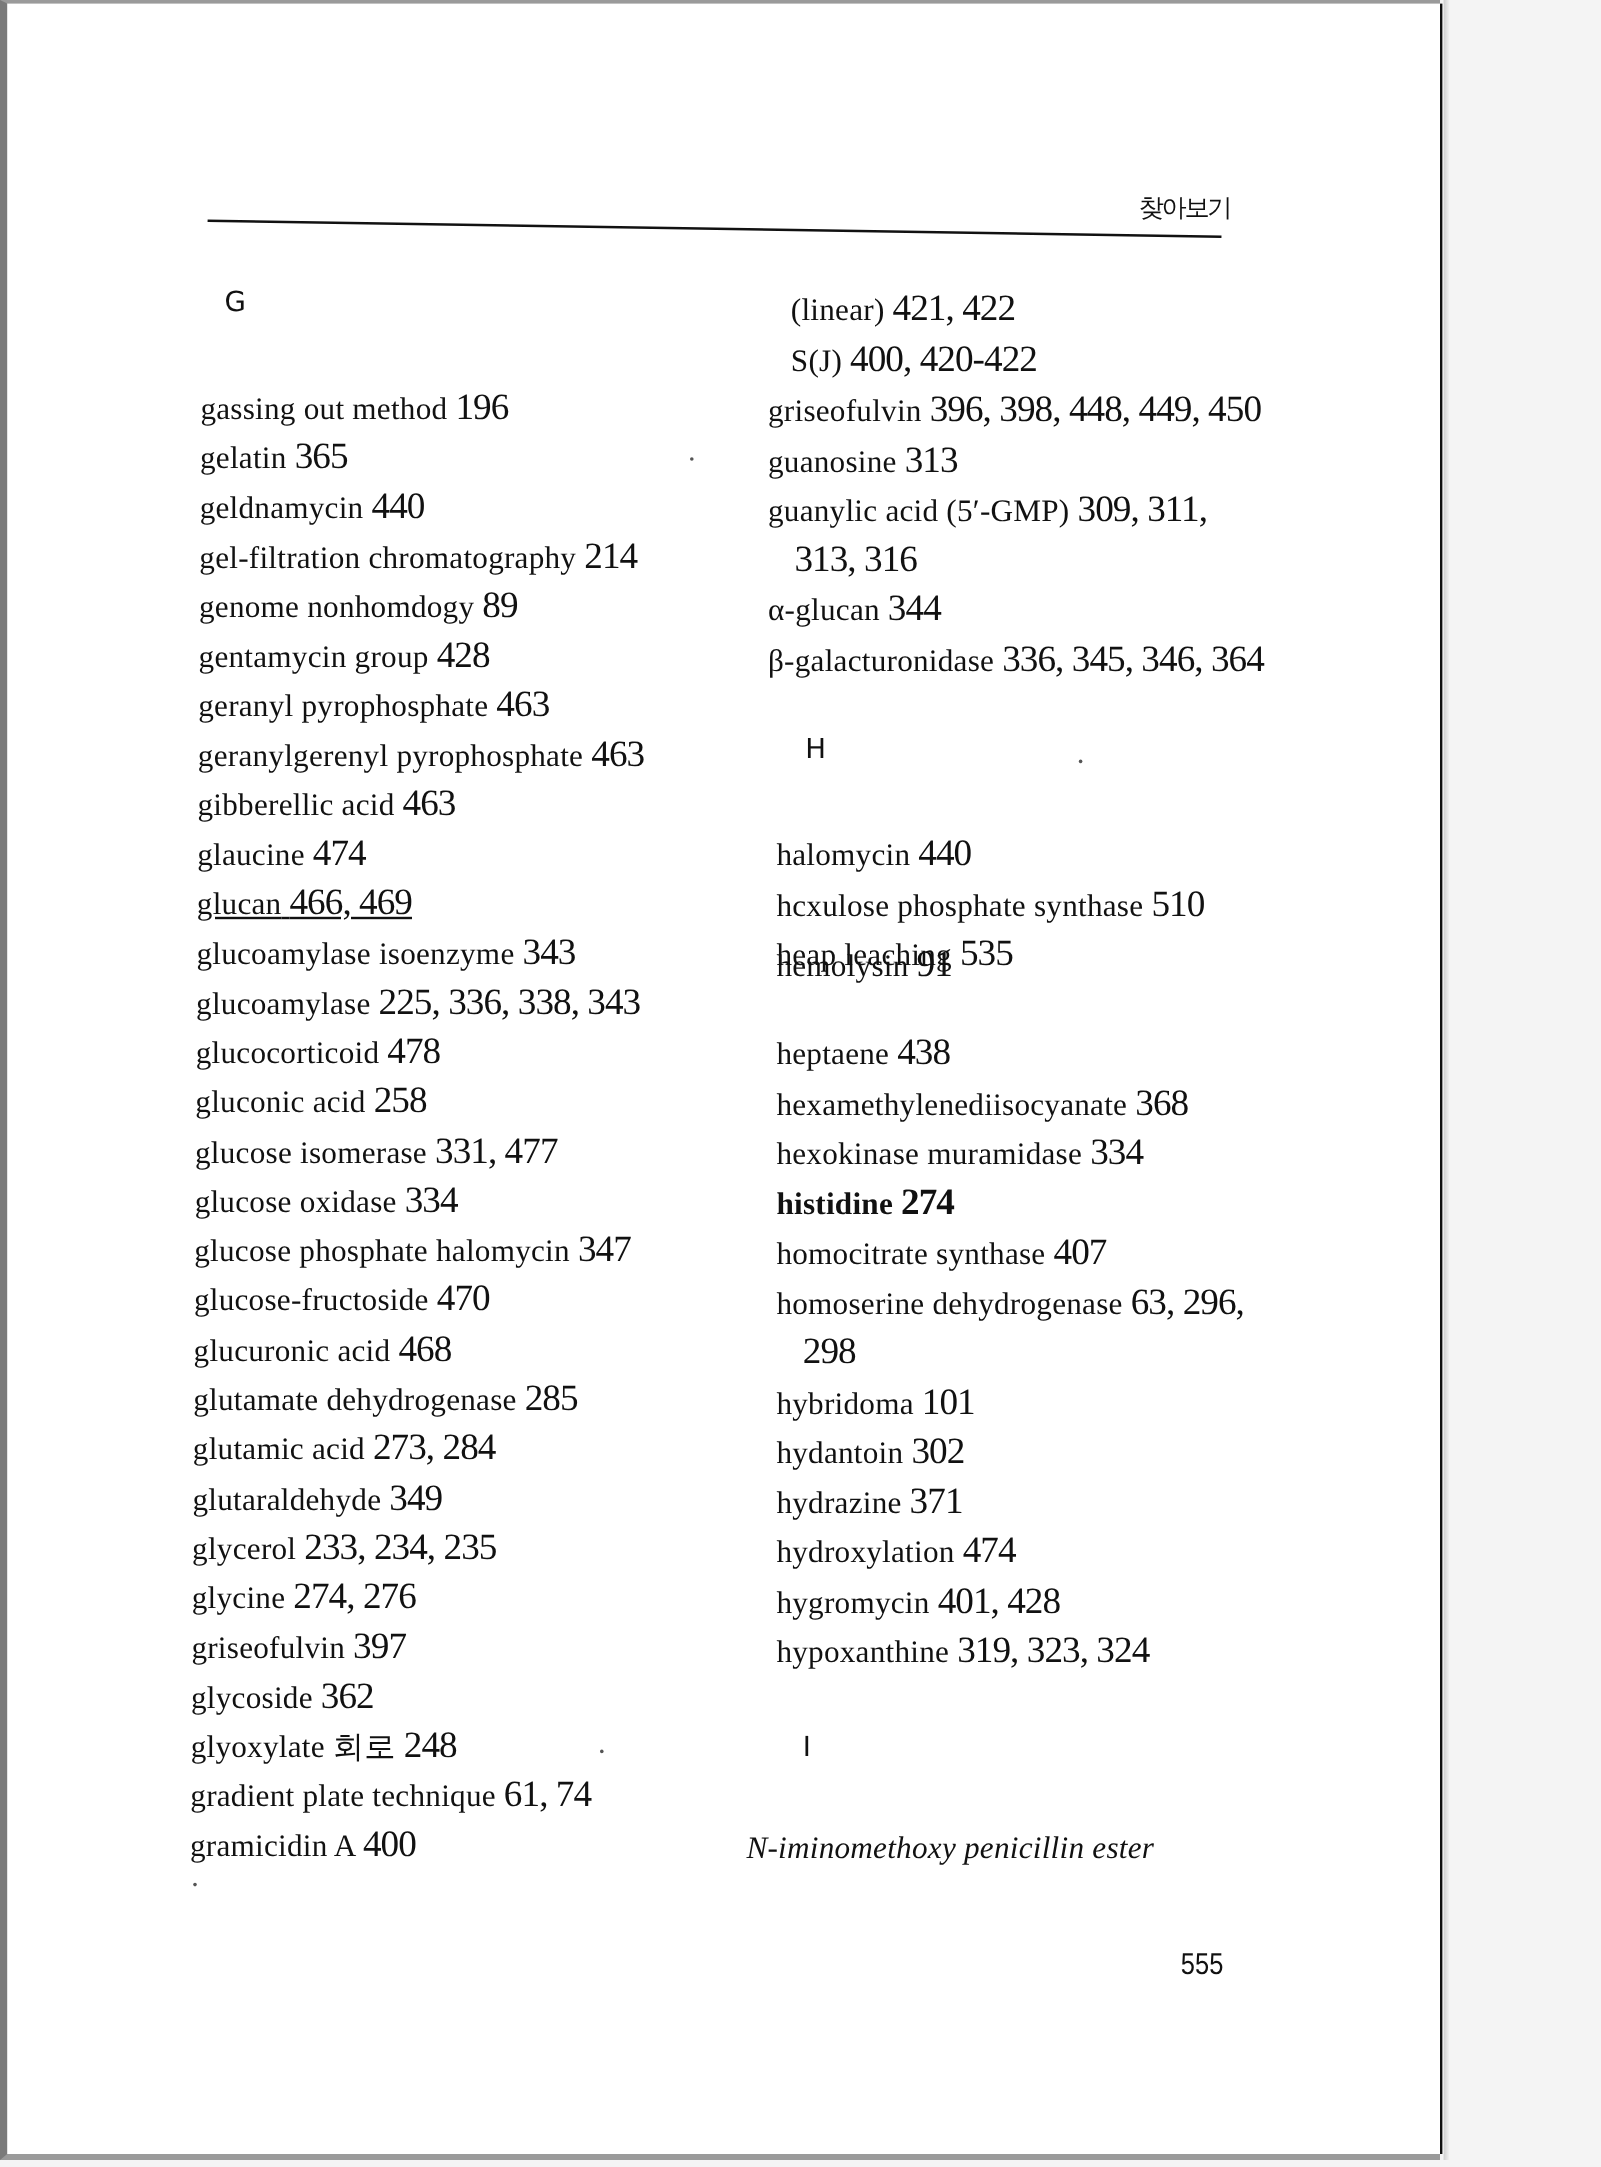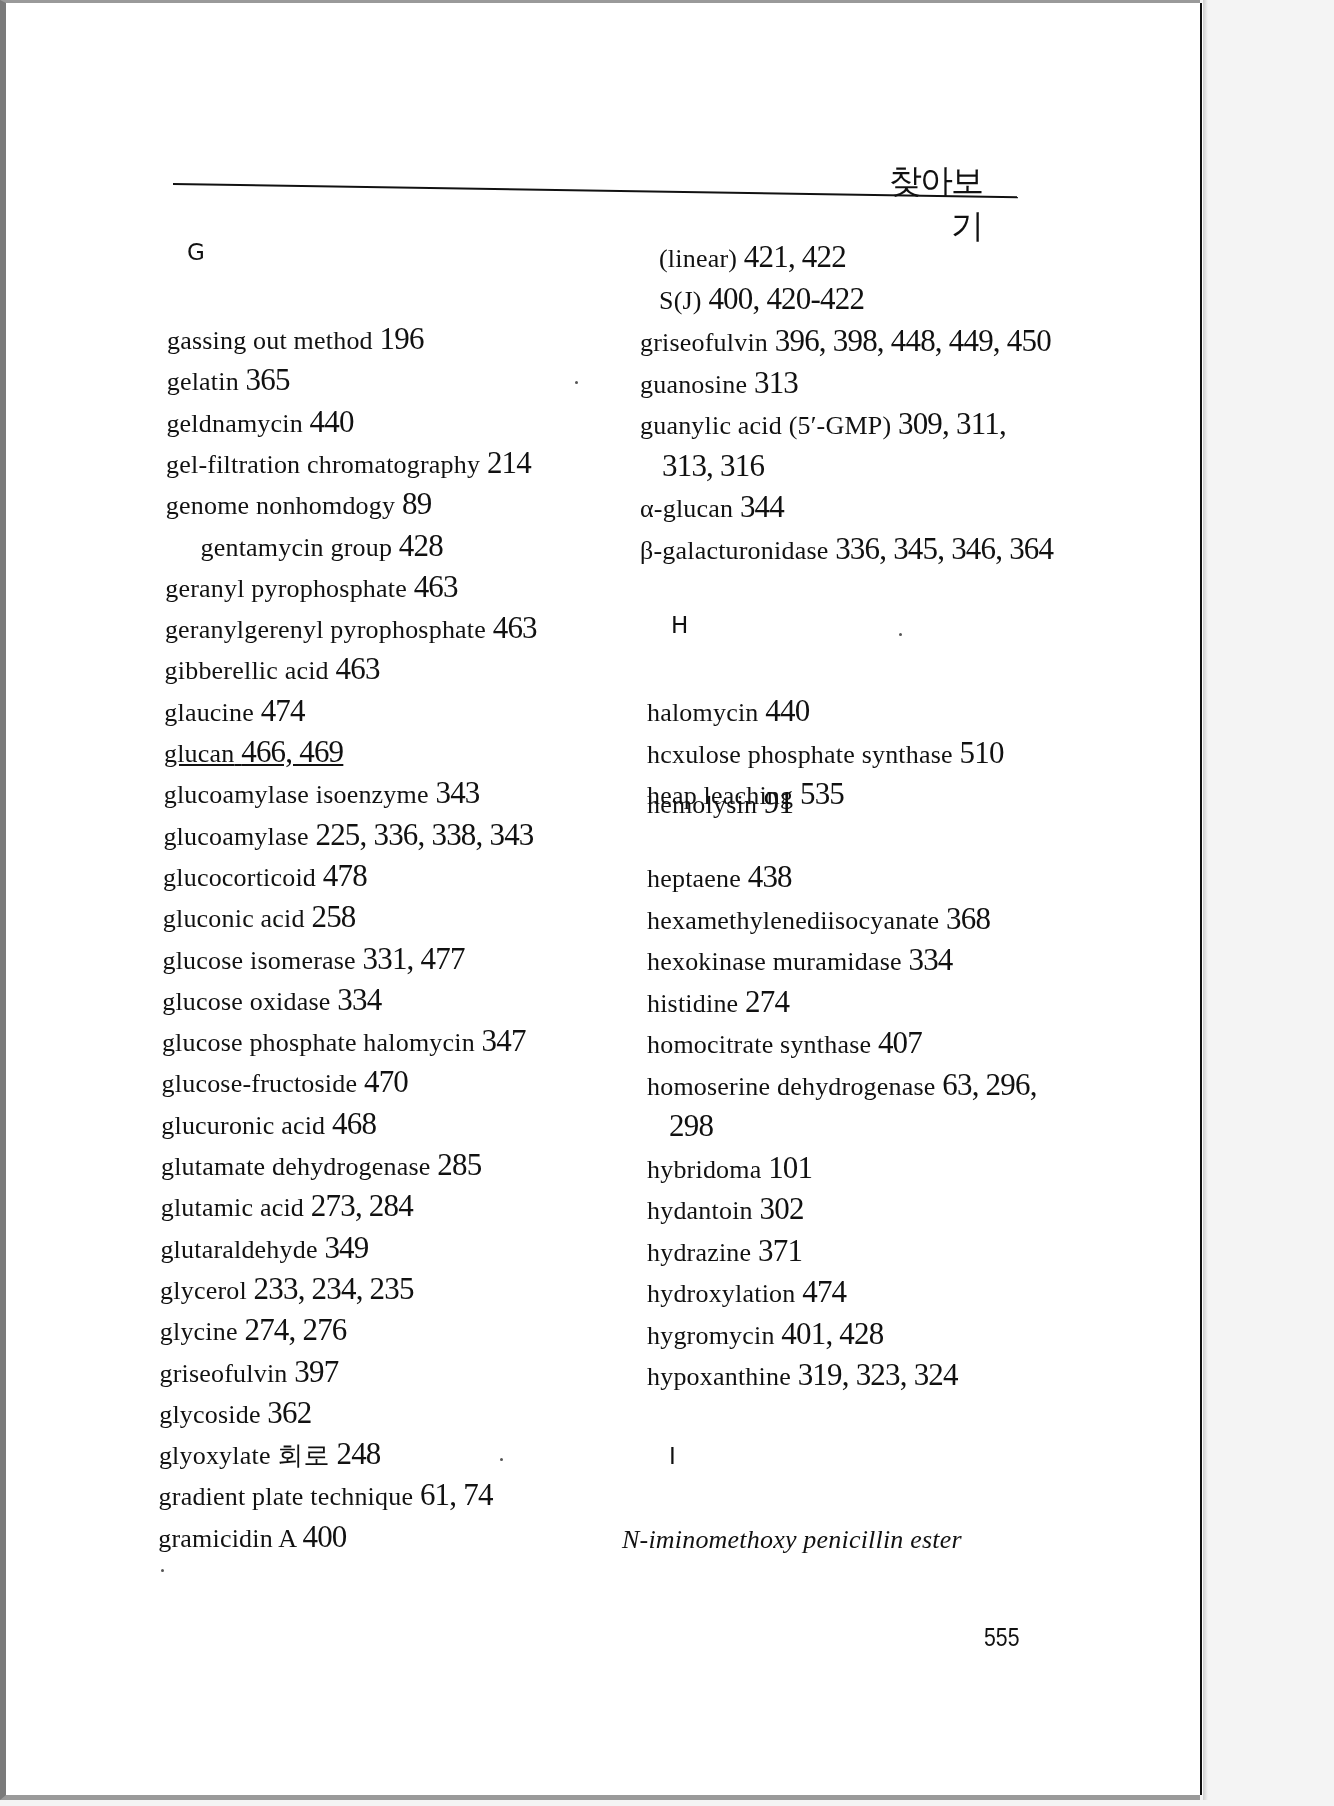--- a/index.html
+++ b/index.html
@@ -18,23 +18,23 @@
   }
   .page::after {
     content: ""; position: absolute; right: -6px; top: 0; width: 3px; height: 100%;
     border-left: 2px solid #111; border-right: 1px solid #444; background: #fff;
   }
   .right-shadow {
     position: absolute; left: 1203px; top: 0; width: 5px; height: 1800px;
     background: linear-gradient(to right, #cfcfcf, #f4f4f4);
   }
   .running-head {
-    position: absolute; left: 864px; width: 112px; top: 156px;
+    position: absolute; left: 907px; width: 112px; top: 156px;
     text-align: right; font-family: "DejaVu Sans", sans-serif;
-    font-size: 33px; letter-spacing: -2px; color: #111;
+    font-size: 21px; letter-spacing: -2px; color: #111;
   }
   .head-rule {
     position: absolute; left: 167px; top: 180px; width: 845px; height: 2px;
     background: #111; transform: rotate(0.9deg); transform-origin: left center;
   }
   .col { position: absolute; top: 0; }
   .col.left { left: 0; }
   .col.right { left: 0; }
   .entry {
     position: absolute; white-space: nowrap; color: #111;
@@ -60,21 +60,21 @@
   <div class="head-rule"></div>
 
   <div class="section-letter" style="left:181px; top:236px;">G</div>
 
   <div id="left-col" class="col left">
       <div class="entry" style="left: 161px; top: 318px;"><span>gassing out method</span> <span class="num">196</span></div>
       <div class="entry" style="left: 160.7px; top: 359.3px;"><span>gelatin</span> <span class="num">365</span></div>
       <div class="entry" style="left: 160.4px; top: 400.6px;"><span>geldnamycin</span> <span class="num">440</span></div>
       <div class="entry" style="left: 160.1px; top: 441.9px; text-align: right;"><span>gel-filtration chromatography</span> <span class="num">214</span></div>
       <div class="entry" style="left: 159.8px; top: 483.2px;"><span>genome nonhomdogy</span> <span class="num">89</span></div>
-      <div class="entry" style="left: 159.5px; top: 524.5px; margin-left: 35px;"><span>gentamycin group</span> <span class="num">428</span></div>
+      <div class="entry" style="left: 159.5px; top: 524.5px;"><span>gentamycin group</span> <span class="num">428</span></div>
       <div class="entry" style="left: 159.2px; top: 565.8px;"><span>geranyl pyrophosphate</span> <span class="num">463</span></div>
       <div class="entry" style="left: 158.9px; top: 607.1px;"><span>geranylgerenyl pyrophosphate</span> <span class="num">463</span></div>
       <div class="entry" style="left: 158.6px; top: 648.4px;"><span>gibberellic acid</span> <span class="num">463</span></div>
       <div class="entry" style="left: 158.3px; top: 689.7px;"><span>glaucine</span> <span class="num">474</span></div>
       <div class="entry" style="left: 158px; top: 731px; text-decoration: underline;"><span>glucan</span> <span class="num">466, 469</span></div>
       <div class="entry" style="left: 157.7px; top: 772.3px;"><span>glucoamylase isoenzyme</span> <span class="num">343</span></div>
       <div class="entry" style="left: 157.4px; top: 813.6px;"><span>glucoamylase</span> <span class="num">225, 336, 338, 343</span></div>
       <div class="entry" style="left: 157.1px; top: 854.9px;"><span>glucocorticoid</span> <span class="num">478</span></div>
       <div class="entry" style="left: 156.8px; top: 896.2px;"><span>gluconic acid</span> <span class="num">258</span></div>
       <div class="entry" style="left: 156.5px; top: 937.5px;"><span>glucose isomerase</span> <span class="num">331, 477</span></div>
@@ -102,21 +102,21 @@
       <div class="entry" style="left: 656px; top: 444.5px;"><span class="num">313, 316</span></div>
       <div class="entry" style="left: 634px; top: 486px;"><span>α-glucan</span> <span class="num">344</span></div>
       <div class="entry" style="left: 634px; top: 527.5px;"><span>β-galacturonidase</span> <span class="num">336, 345, 346, 364</span></div>
       <div class="entry" style="left: 641px; top: 690px;"><span>halomycin</span> <span class="num">440</span></div>
       <div class="entry" style="left: 641px; top: 731.5px;"><span>hcxulose phosphate synthase</span> <span class="num">510</span></div>
       <div class="entry" style="left: 641px; top: 773px;"><span>heap leaching</span> <span class="num">535</span></div>
       <div class="entry" style="left: 641px; top: 782px;"><span>hemolysin</span> <span class="num">91</span></div>
       <div class="entry" style="left: 641px; top: 856px;"><span>heptaene</span> <span class="num">438</span></div>
       <div class="entry" style="left: 641px; top: 897.5px;"><span>hexamethylenediisocyanate</span> <span class="num">368</span></div>
       <div class="entry" style="left: 641px; top: 939px;"><span>hexokinase muramidase</span> <span class="num">334</span></div>
-      <div class="entry" style="left: 641px; top: 980.5px;"><span>histidine</span> <span class="num">274</span></div>
+      <div class="entry" style="left: 641px; top: 980.5px; font-weight: bold;"><span>histidine</span> <span class="num">274</span></div>
       <div class="entry" style="left: 641px; top: 1022px;"><span>homocitrate synthase</span> <span class="num">407</span></div>
       <div class="entry" style="left: 641px; top: 1063.5px;"><span>homoserine dehydrogenase</span> <span class="num">63, 296,</span></div>
       <div class="entry" style="left: 663px; top: 1105px;"><span class="num">298</span></div>
       <div class="entry" style="left: 641px; top: 1146.5px;"><span>hybridoma</span> <span class="num">101</span></div>
       <div class="entry" style="left: 641px; top: 1188px;"><span>hydantoin</span> <span class="num">302</span></div>
       <div class="entry" style="left: 641px; top: 1229.5px;"><span>hydrazine</span> <span class="num">371</span></div>
       <div class="entry" style="left: 641px; top: 1271px;"><span>hydroxylation</span> <span class="num">474</span></div>
       <div class="entry" style="left: 641px; top: 1312.5px;"><span>hygromycin</span> <span class="num">401, 428</span></div>
       <div class="entry" style="left: 641px; top: 1354px;"><span>hypoxanthine</span> <span class="num">319, 323, 324</span></div>
       <div class="entry" style="left: 616px; top: 1522px; font-style: italic;"><span>N-iminomethoxy penicillin ester</span></div>

